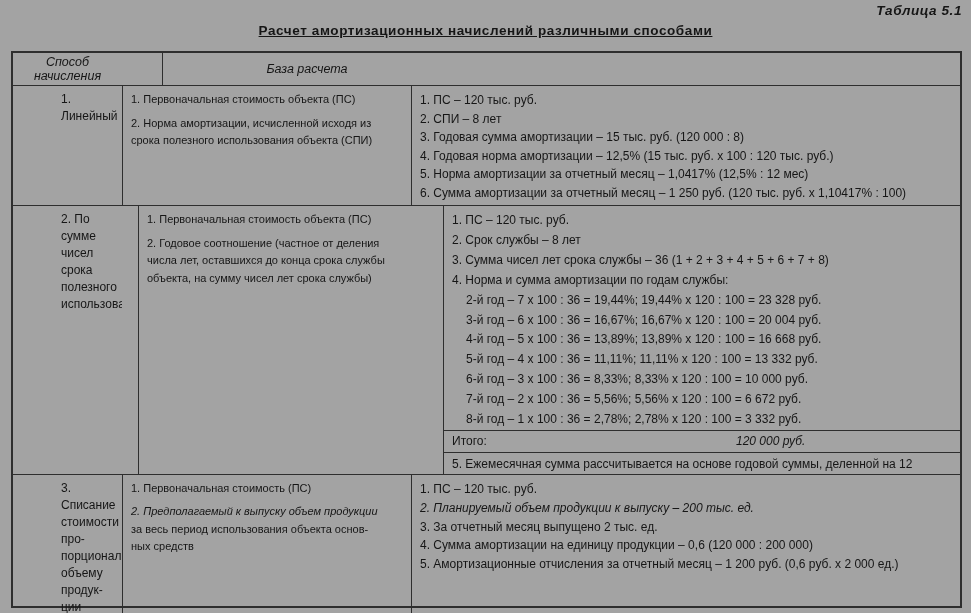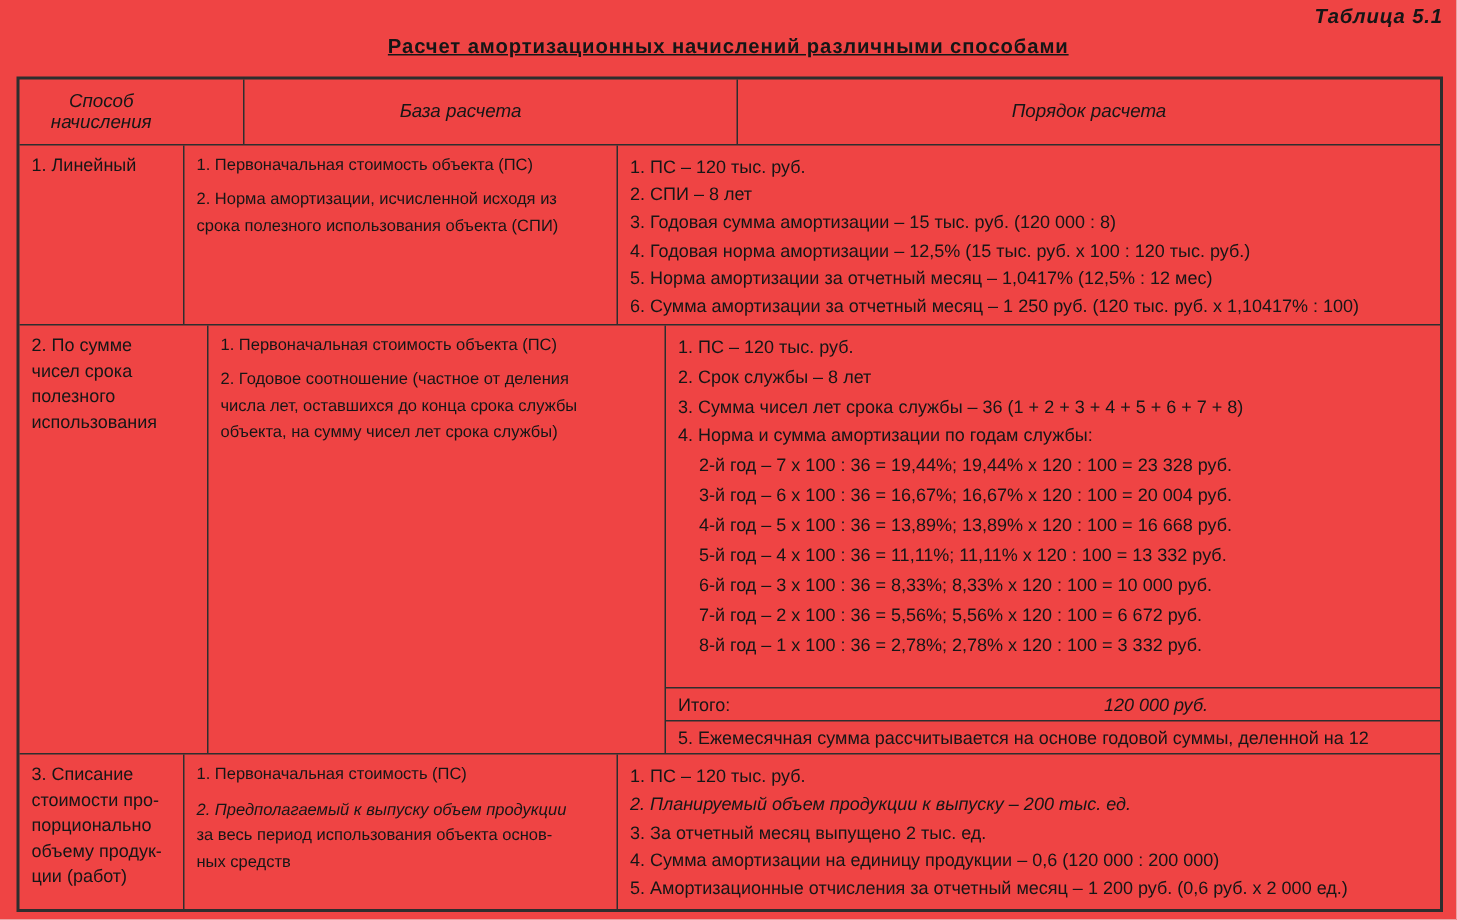--- a/index.html
+++ b/index.html
@@ -1,21 +1,21 @@
 <!DOCTYPE html>
 <html><head>
 <meta charset="utf-8">
 <style>
   * { box-sizing: border-box; margin: 0; padding: 0; }
   html, body { background: #e8e8e8; }
   .page {
     position: relative;
     width: 971px;
     height: 613px;
-    background: #ef4444;
+    background: #a3a3a3;
     font-family: "Liberation Sans", sans-serif;
     color: #161616;
     overflow: hidden;
   }
   .table-label {
     position: absolute;
     top: 3px;
     right: 9px;
     font-size: 13.5px;
     font-weight: bold;
@@ -58,21 +58,21 @@
     text-align: center;
     font-style: italic;
     font-size: 12.5px;
     line-height: 14px;
     padding: 2px 6px;
   }
   .r1 { height: 120px; }
   .r2 { height: 288px; gap: 16px; }
   .r3 { flex: 1; }
   .line { white-space: nowrap; line-height: 19px; }
-  .c1 .line { line-height: 17px; white-space: normal; }
+  .c1 .line { line-height: 17px; white-space: normal; margin-left: 40px; }
   .c2 .line { line-height: 17.5px; font-size: 11px; }
   .r1 .c3 .line { line-height: 18.6px; }
   .r3 .c3 .line { line-height: 18.8px; }
   .gap { margin-top: 6px; }
   .ind { padding-left: 14px; }
   .it { font-style: italic; }
   .r2c3 { display: flex; flex-direction: column; padding: 0; }
   .r2c3 .list { flex: 1; padding: 5px 8px 0 8px; overflow: hidden; }
   .r2c3 .list .line { line-height: 19.9px; }
   .totals {
@@ -104,21 +104,20 @@
 
   <div class="table-label">Таблица 5.1</div>
 
   <div class="doc-title">Расчет амортизационных начислений различными способами</div>
 
   <div class="tbl">
 
     <div class="trow thead first">
       <div class="cell c1">Способ начисления</div>
       <div class="cell c2">База расчета</div>
-      <div class="cell c3">Порядок расчета</div>
     </div>
 
     <div class="trow r1">
       <div class="cell c1">
           <div class="line">1. Линейный</div>
         </div>
       <div class="cell c2">
           <div class="line">1. Первоначальная стоимость объекта (ПС)</div>
           <div class="line gap">2. Норма амортизации, исчисленной исходя из</div>
           <div class="line">срока полезного использования объекта (СПИ)</div>

